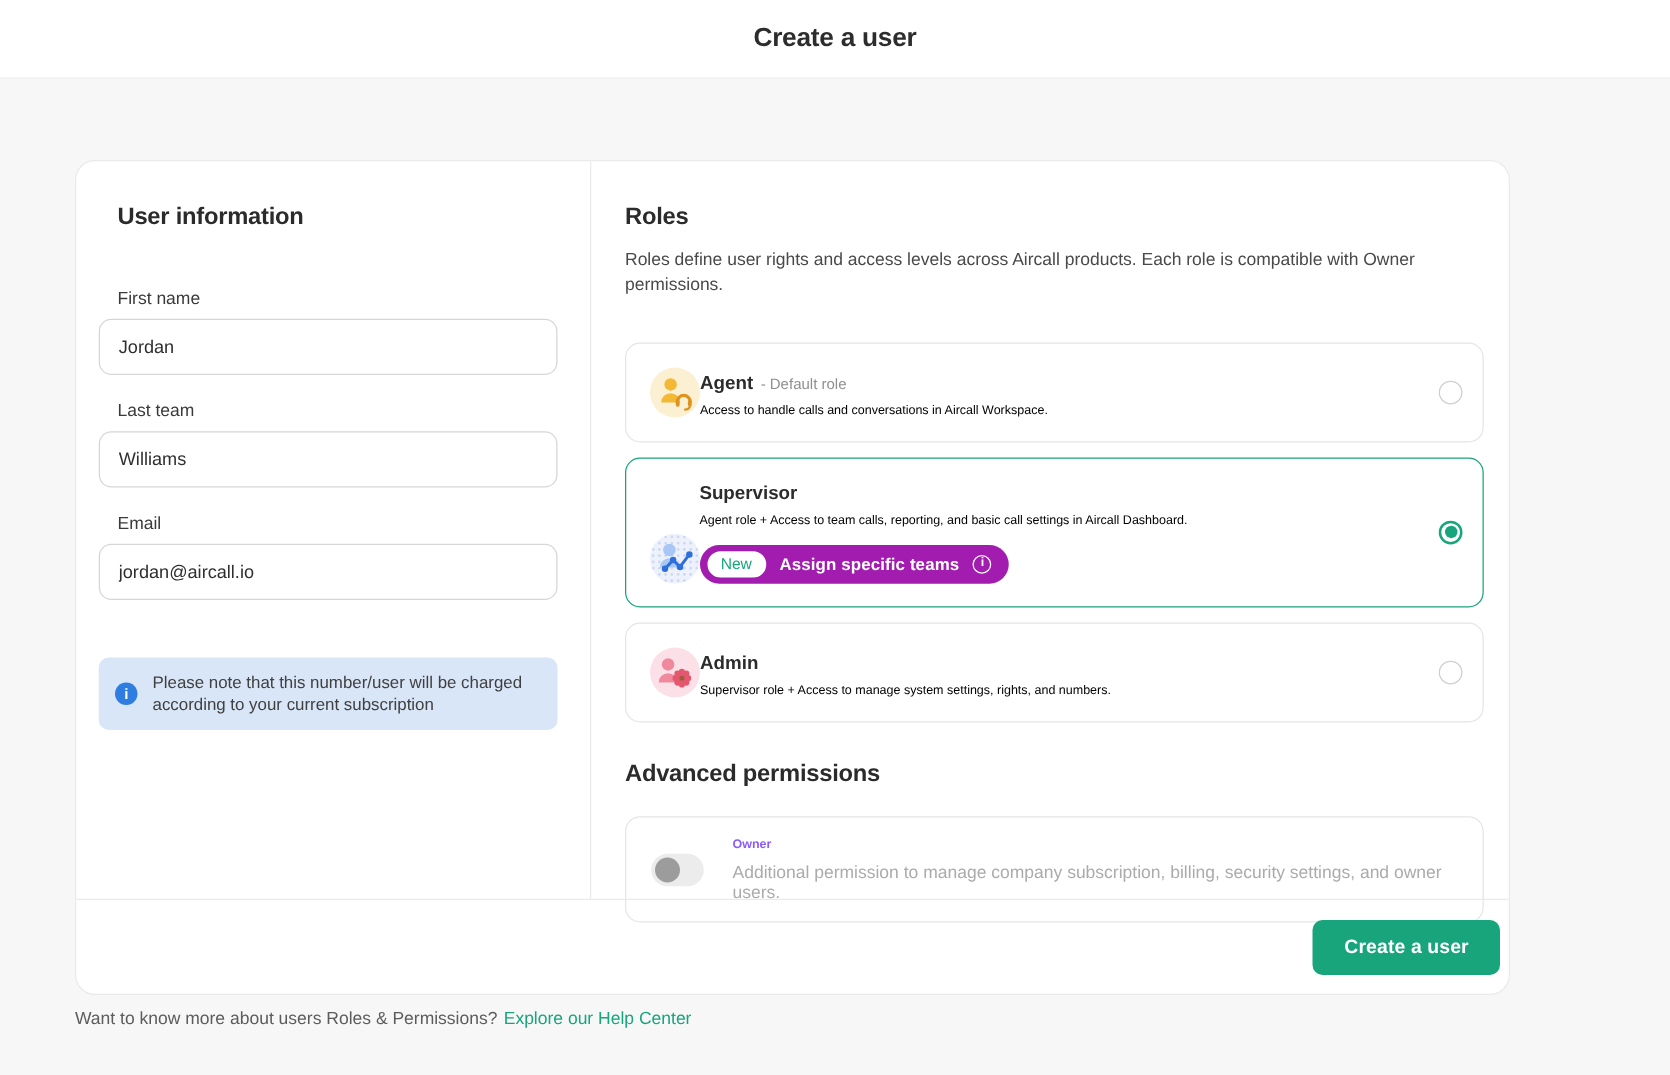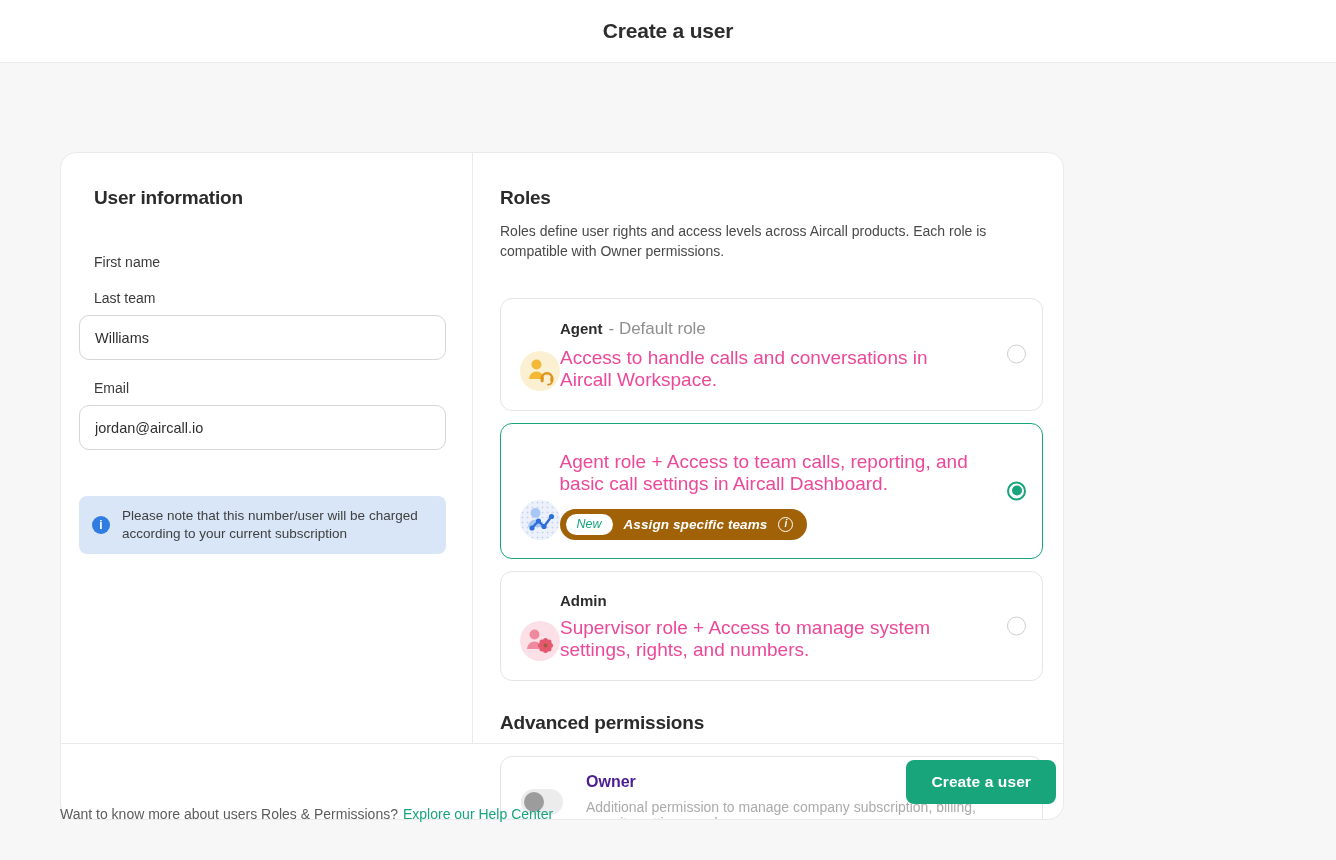--- a/index.html
+++ b/index.html
@@ -24,29 +24,28 @@
     font-size: 21px;
     font-weight: bold;
     letter-spacing: -0.2px;
     color: #2d2d2d;
   }
   
   .main-card {
     position: absolute;
     left: 60px;
     top: 128px;
-    width: 1004px;
+    width: 1148px;
     height: 668px;
     background: #ffffff;
     border: 1px solid #eaeaea;
     border-radius: 16px;
     display: flex;
     flex-direction: column;
     overflow: hidden;
-    margin-top: 24px;
   }
   .columns { flex: 1; display: flex; min-height: 0; }
   .left-col {
     width: 412px;
     flex: none;
     border-right: 1px solid #eaeaea;
     padding: 34px 26px 0 18px;
   }
   .right-col { flex: 1; padding: 34px 20px 0 27px; }
   h2.section-title {
@@ -123,22 +122,22 @@
   .role-icon.agent { background: #fcf0d3; }
   .role-icon.supervisor {
     background-color: #edf1fb;
     background-image: radial-gradient(#c9d6ef 0.9px, transparent 1.1px);
     background-size: 5px 5px;
   }
   .role-icon.admin { background: #fbe1e7; }
   .role-body { padding-top: 1px; }
   .role-title-row { display: flex; align-items: baseline; gap: 6px; }
   .role-name { font-size: 15px; font-weight: bold; color: #2c2c2c; }
-  .role-suffix { font-size: 17px; color: #8f8f8f; }
-  .role-desc { margin-top: 8px; font-size: 19px; color: #ec4899; }
+  .role-suffix { font-size: 12px; color: #8f8f8f; }
+  .role-desc { margin-top: 8px; font-size: 10px; color: #000000; }
   .radio {
     position: absolute;
     right: 16px; top: 50%;
     transform: translateY(-50%);
     width: 19px; height: 19px;
     border-radius: 50%;
     border: 1.5px solid #cfcfcf;
     background: #fff;
   }
   .radio.checked {
@@ -150,28 +149,27 @@
     width: 10px; height: 10px;
     border-radius: 50%;
     background: #18a57c;
   }
   
   .pill-btn {
     margin-top: 14px;
     display: inline-flex;
     align-items: center;
     gap: 11px;
-    background: #a16207;
+    background: #a21caf;
     border: none;
     border-radius: 17px;
     padding: 5px 14px 5px 6px;
     color: #fff;
     font-family: inherit;
     cursor: pointer;
-    font-style: italic;
   }
   .pill-new {
     background: #fff;
     color: #18a57c;
     font-size: 12.5px;
     border-radius: 12px;
     padding: 4px 11px;
     line-height: 1;
   }
   .pill-label { font-size: 13.5px; font-weight: bold; letter-spacing: 0.1px; }
@@ -203,21 +201,21 @@
     position: relative;
     cursor: pointer;
   }
   .toggle .knob {
     position: absolute;
     left: 3px; top: 3px;
     width: 20px; height: 20px;
     border-radius: 50%;
     background: #9c9c9c;
   }
-  .owner-name { font-size: 16px; font-weight: bold; color: #4c1d95; }
+  .owner-name { font-size: 10px; font-weight: bold; color: #8b5cf6; }
   .owner-desc { margin-top: 8px; font-size: 14px; color: #ababab; }
   
   .card-footer {
     flex: none;
     height: 76px;
     border-top: 1px solid #eaeaea;
     display: flex;
     align-items: center;
     justify-content: flex-end;
     padding-right: 7px;
@@ -258,20 +256,21 @@
 
 <div class="main-card">
   <div class="columns">
 
     <section class="left-col">
       <h2 class="section-title">User information</h2>
 
       <div class="fields">
         <div class="field">
           <label>First name</label>
+          <input type="text" value="Jordan" style="">
         </div>
         <div class="field">
           <label>Last team</label>
           <input type="text" value="Williams" style="">
         </div>
         <div class="field">
           <label>Email</label>
           <input type="text" value="jordan@aircall.io" style="">
         </div>
       </div>
@@ -315,20 +314,23 @@
               <circle cx="15.5" cy="13" r="5" fill="#a9c7f5"></circle>
               <path d="M8,27 a7.5,7.5 0 0 1 15,0 z" fill="#a9c7f5"></path>
               <path d="M12,28 L18.5,21 L24,26.5 L31.5,16.5" stroke="#2e6fdb" stroke-width="2.4" fill="none" stroke-linecap="round" stroke-linejoin="round"></path>
               <circle cx="12" cy="28" r="2.6" fill="#2e6fdb"></circle>
               <circle cx="18.5" cy="21" r="2.6" fill="#2e6fdb"></circle>
               <circle cx="24" cy="26.5" r="2.6" fill="#2e6fdb"></circle>
               <circle cx="31.5" cy="16.5" r="2.6" fill="#2e6fdb"></circle>
             </svg>
           </span>
           <div class="role-body">
+            <div class="role-title-row">
+              <span class="role-name">Supervisor</span>
+            </div>
             <p class="role-desc">Agent role + Access to team calls, reporting, and basic call settings in Aircall Dashboard.</p>
             <button class="pill-btn">
               <span class="pill-new">New</span>
               <span class="pill-label">Assign specific teams</span>
               <span class="pill-info">i</span>
             </button>
           </div>
           <span class="radio checked"></span>
         </div>
 

